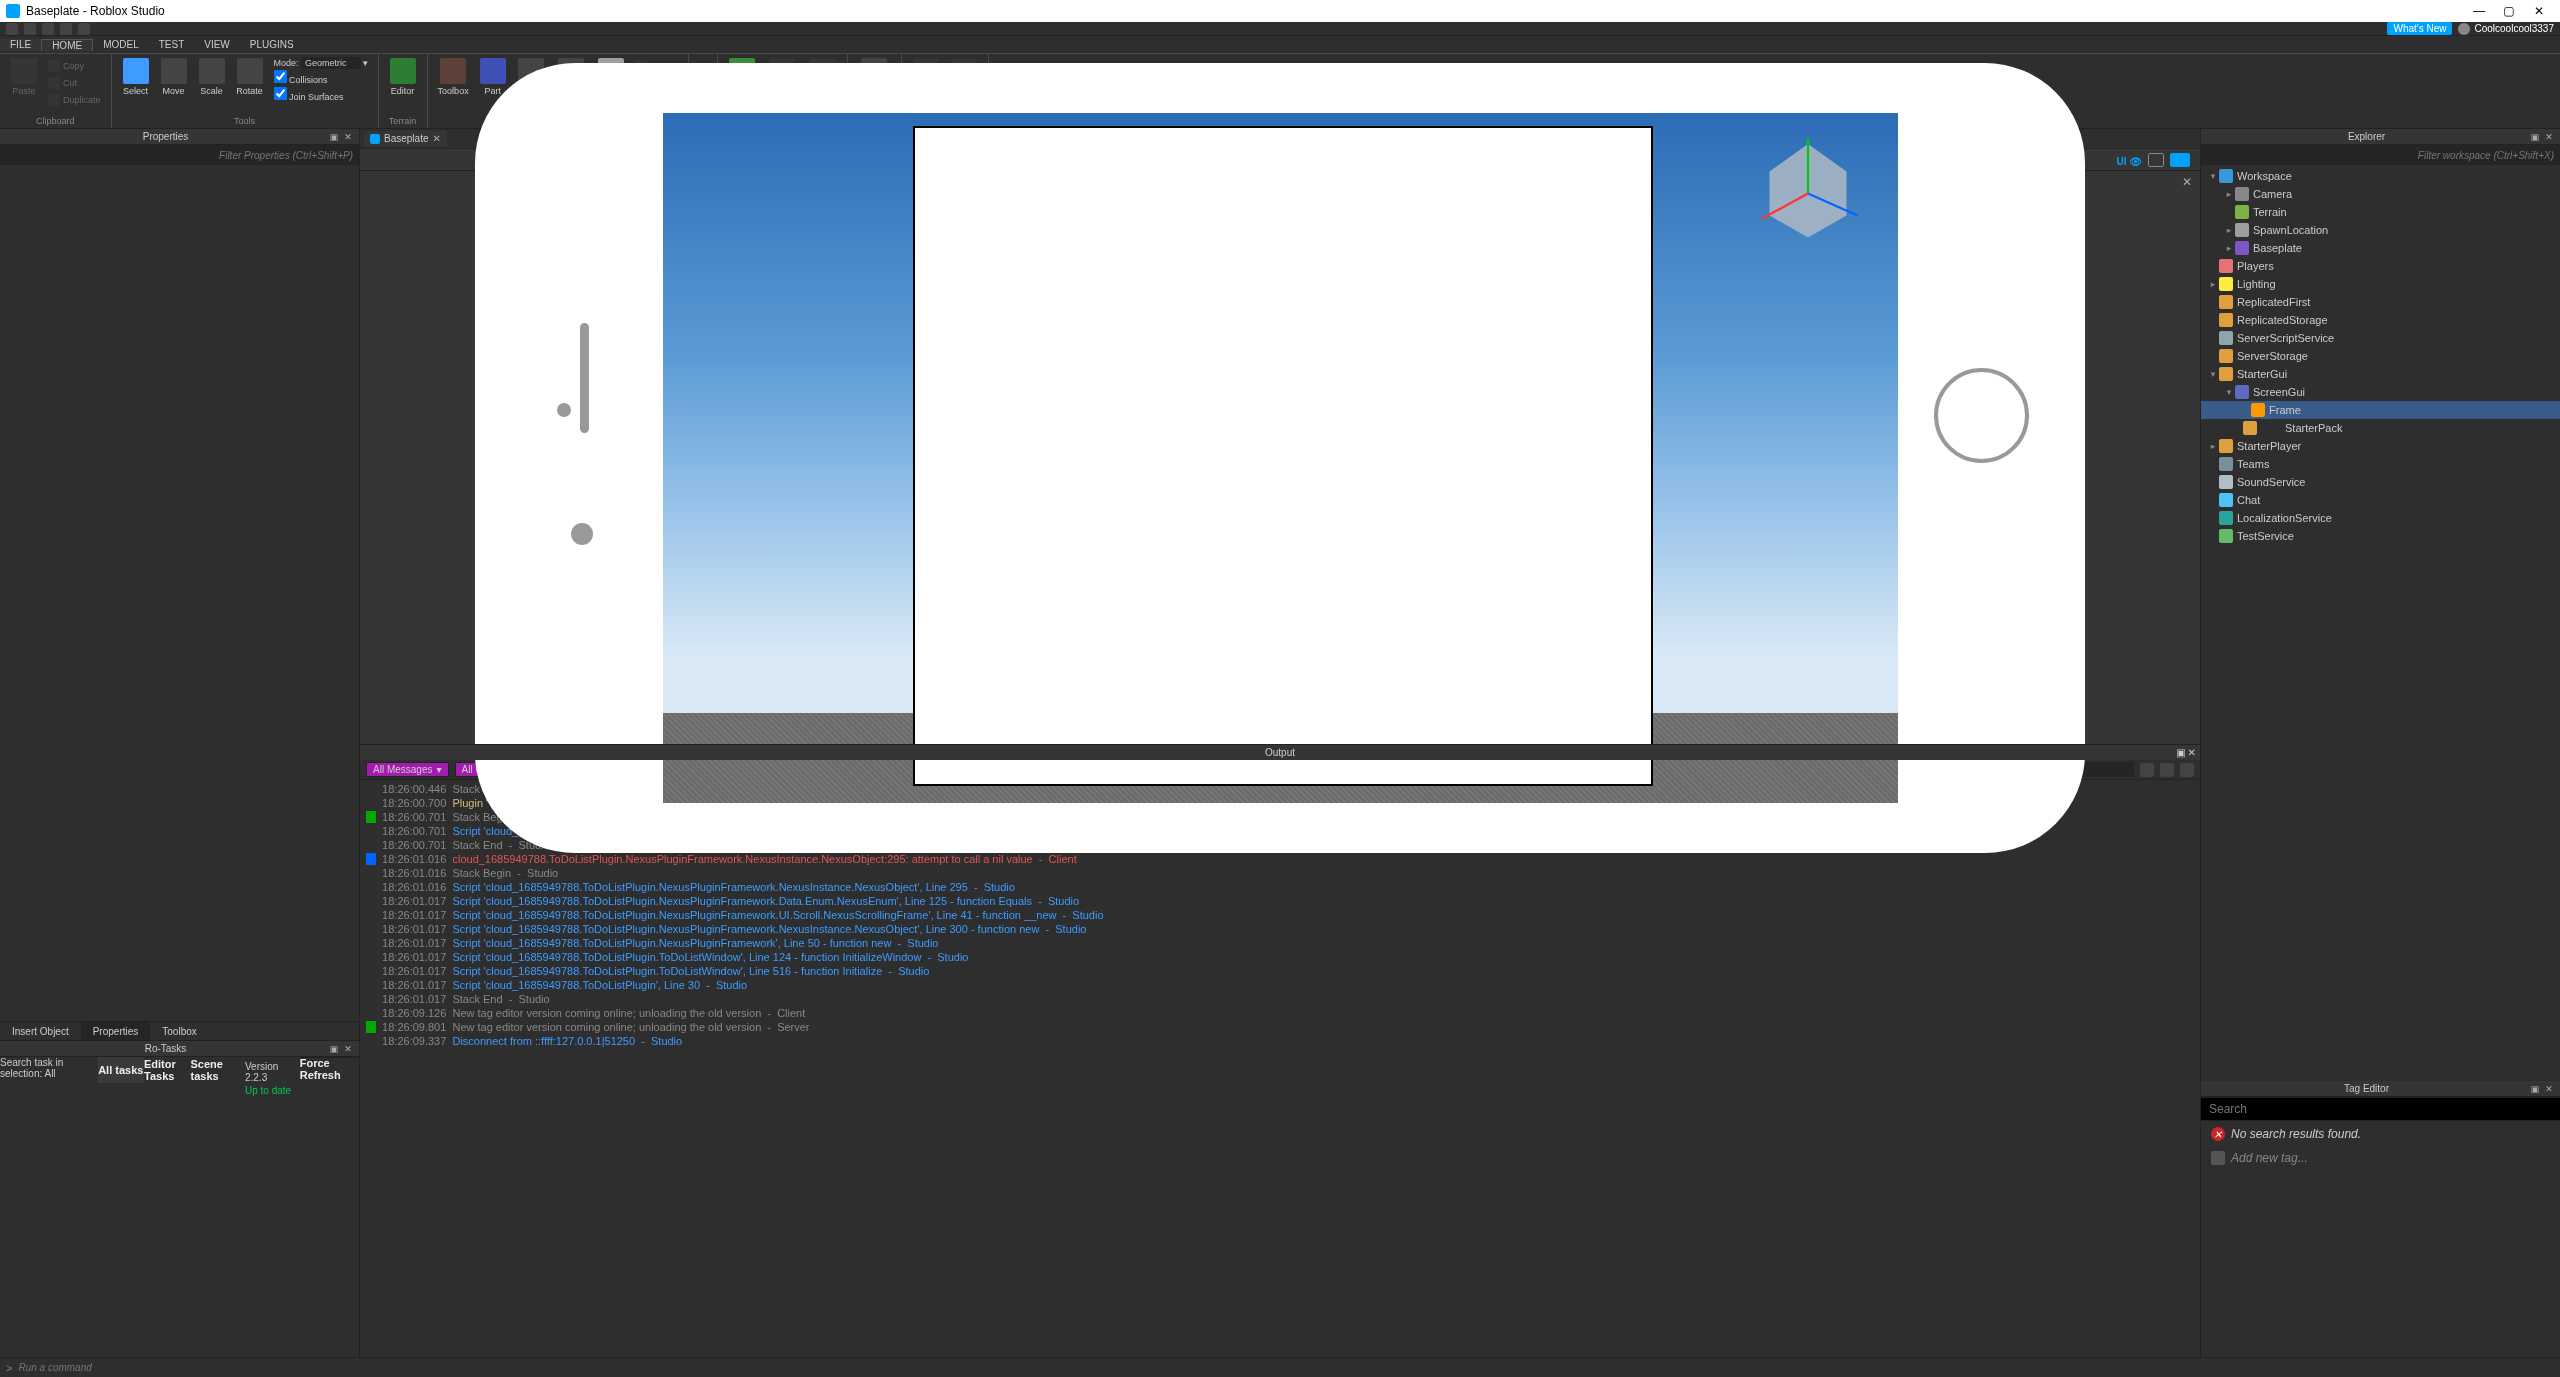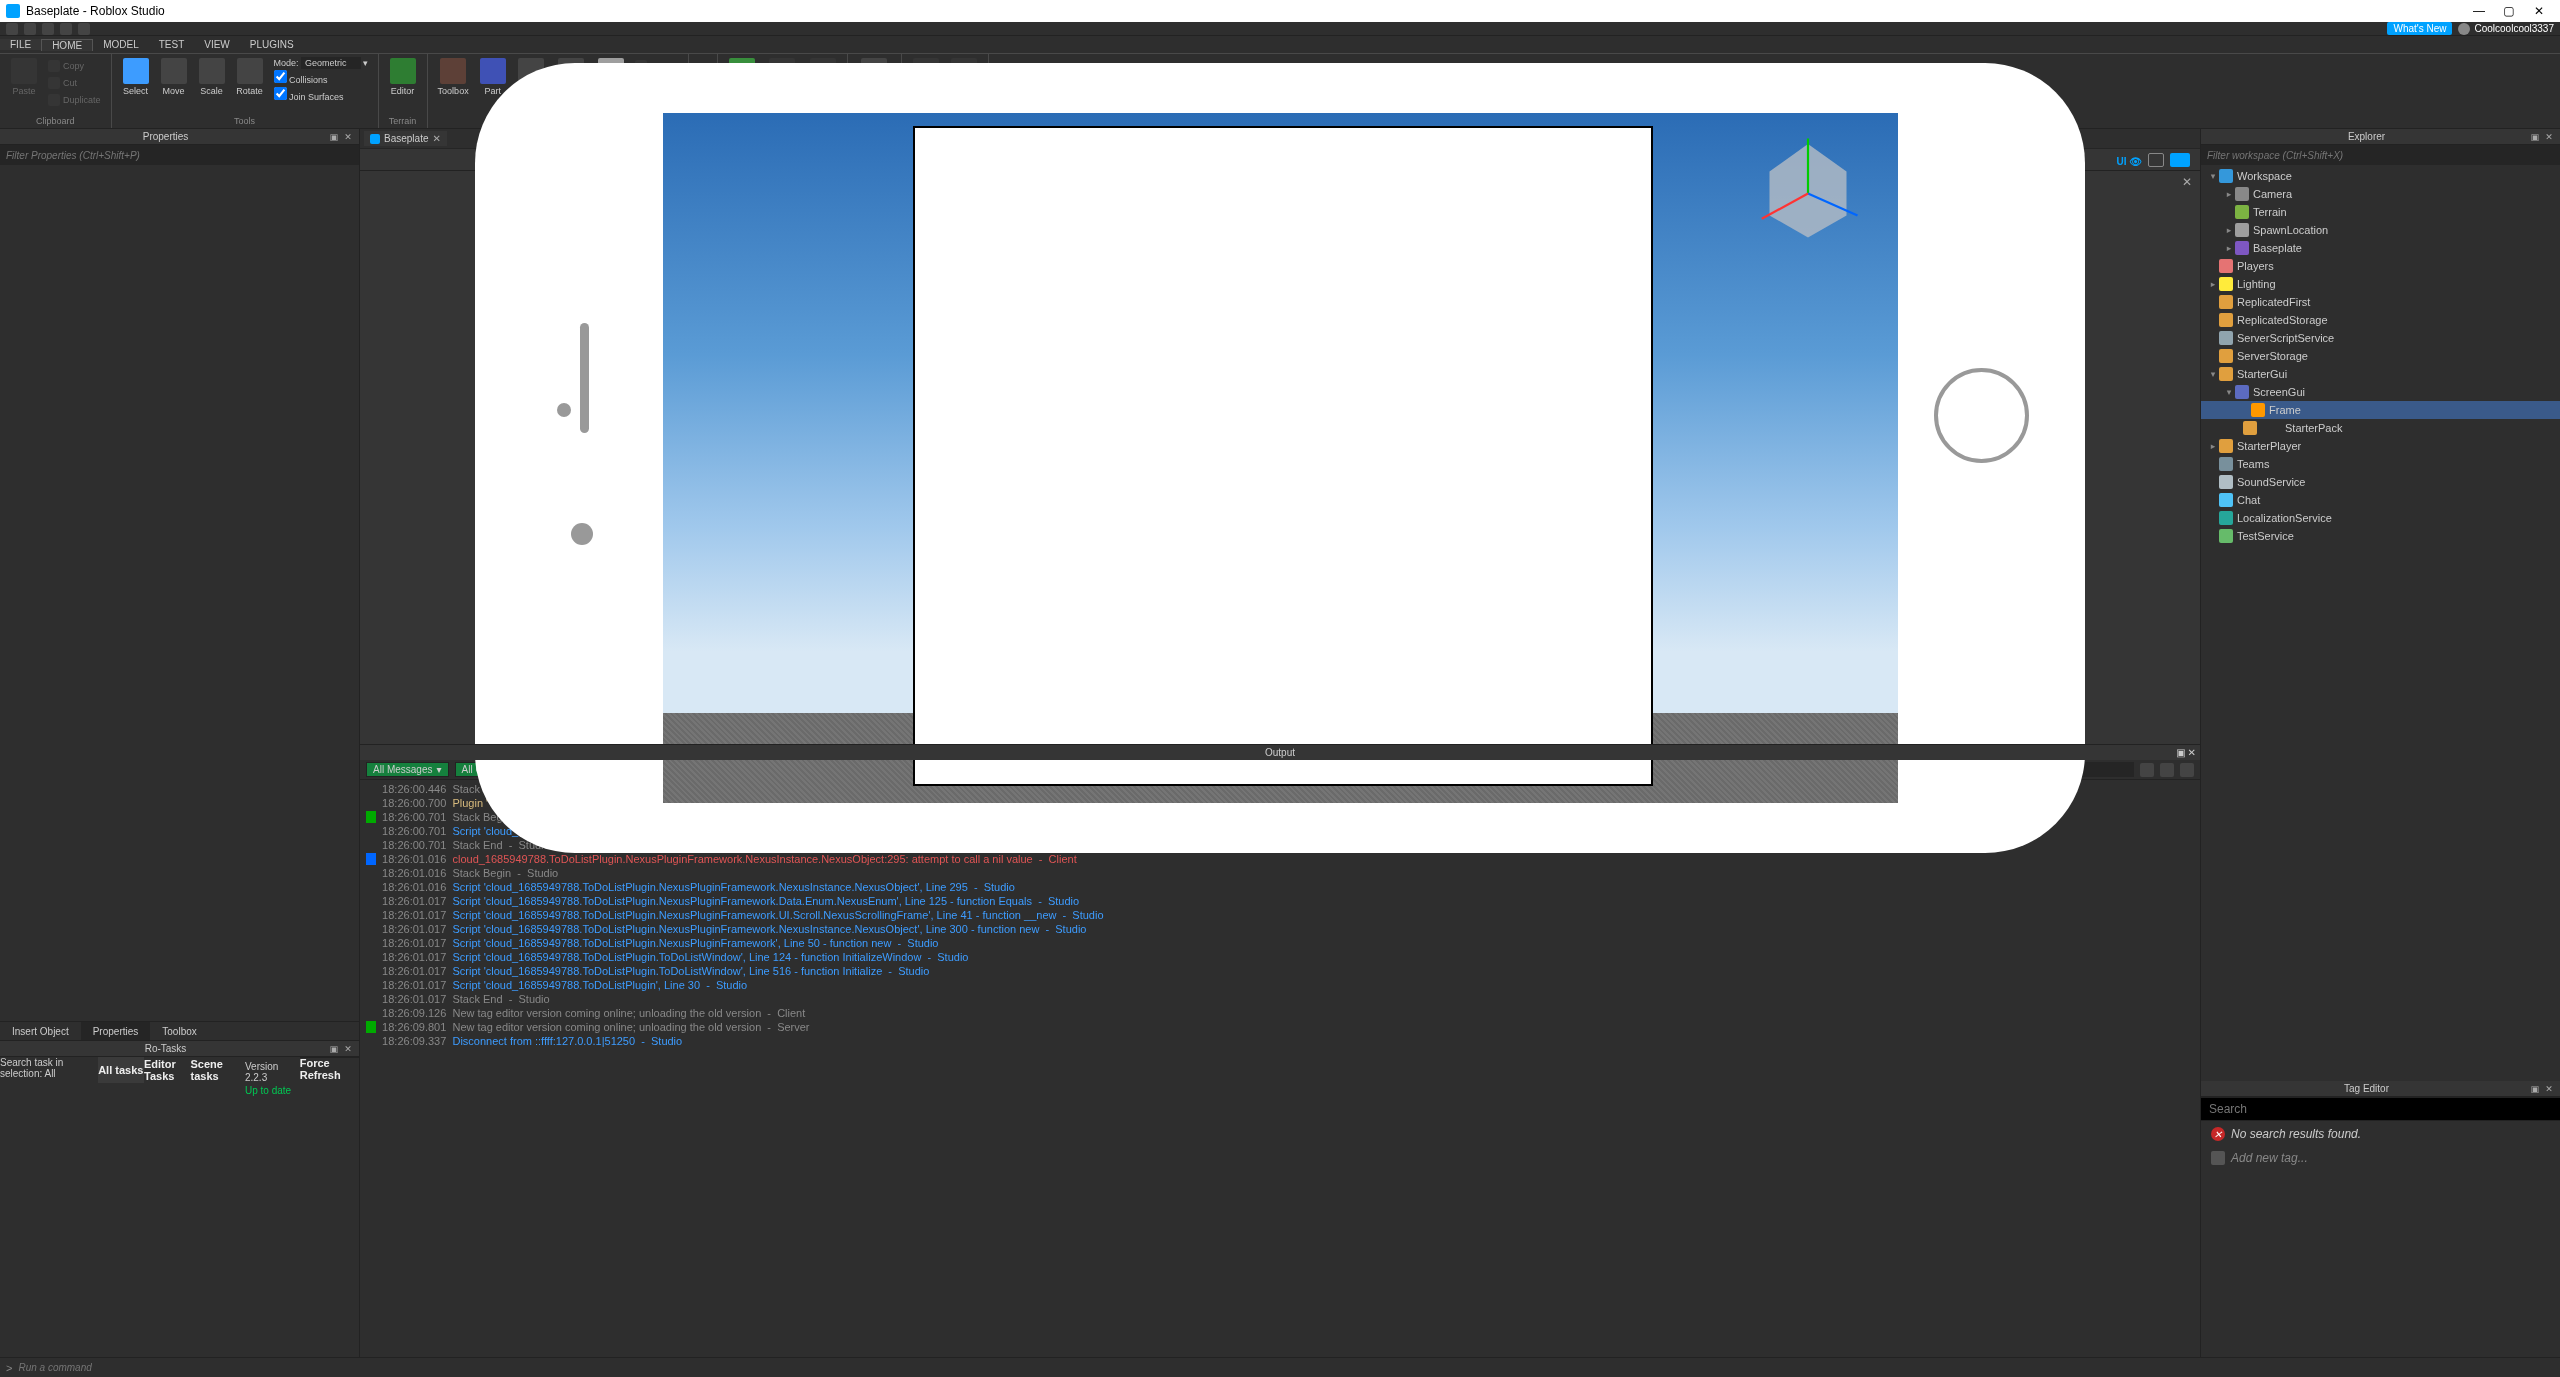--- a/index.html
+++ b/index.html
@@ -27,21 +27,21 @@
 .rbtn .rlabel { font-size: 9px; color: #ccc; text-align: center; line-height: 10px; white-space: pre; }
 .rbtn.disabled .rlabel { color: #666; }
 .rbtn.disabled .ricon { opacity: 0.3; }
 .rbtn.small { min-width: auto; flex-direction: row; gap: 3px; height: 16px; }
 .rbtn.small .ricon { width: 12px; height: 12px; margin: 0; }
 .body { flex: 1; display: flex; min-height: 0; }
 .leftcol { width: 360px; display: flex; flex-direction: column; background: #2e2e2e; border-right: 1px solid #222; }
 .panel-hdr { height: 16px; background: #353535; display: flex; align-items: center; padding: 0 4px; font-size: 10px; color: #ccc; border-bottom: 1px solid #222; }
 .panel-hdr .spacer { flex: 1; }
 .panel-hdr .pbtn { width: 14px; height: 12px; display: flex; align-items: center; justify-content: center; font-size: 9px; color: #aaa; }
-.filterbox { height: 20px; background: #252525; border: none; color: #888; font-size: 10px; padding: 0 6px; width: 100%; font-style: italic; }
+.filterbox { height: 20px; background: #252525; border: none; color: #888; font-size: 10px; padding: 0 6px; width: 100%; font-style: italic; text-align: right; }
 .panel-body { flex: 1; background: #2e2e2e; }
 .tabstrip { height: 20px; background: #2e2e2e; display: flex; align-items: center; border-top: 1px solid #222; border-bottom: 1px solid #222; }
 .tabstrip .tab { padding: 0 12px; font-size: 10px; color: #ccc; height: 100%; display: flex; align-items: center; }
 .tabstrip .tab.active { background: #252525; }
 .rotasks { display: flex; }
 .rotasks .search { height: 22px; background: #2e2e2e; font-size: 10px; color: #ccc; display: flex; align-items: center; justify-content: center; }
 .rotasks .tasktabs { height: 26px; display: flex; background: #2e2e2e; }
 .rotasks .tasktab { flex: 1; display: flex; align-items: center; justify-content: center; font-size: 11px; color: #eee; font-weight: bold; }
 .rotasks .tasktab.active { background: #3a3a3a; }
 .rotasks .filler { flex: 1; }
@@ -65,21 +65,21 @@
 .phone .dot1 { position: absolute; left: 82px; top: 340px; width: 14px; height: 14px; background: #999; border-radius: 50%; }
 .phone .dot2 { position: absolute; left: 96px; top: 460px; width: 22px; height: 22px; background: #999; border-radius: 50%; }
 .phone .homebtn { position: absolute; right: 56px; top: 305px; width: 95px; height: 95px; border: 4px solid #999; border-radius: 50%; }
 .phone .screen { width: 1235px; height: 690px; background: linear-gradient(#2b6cb5 0%, #5a9bd5 35%, #a0c8ec 60%, #d8e8f5 78%); position: relative; overflow: hidden; }
 .phone .ground { position: absolute; bottom: 0; left: 0; right: 0; height: 90px; background: repeating-linear-gradient(45deg, #6a6a6a 0 2px, #757575 2px 4px); }
 .phone .frame { position: absolute; left: 250px; top: 13px; width: 740px; height: 660px; background: #fff; border: 2px solid #000; }
 .phone .gizmo { position: absolute; right: 35px; top: 20px; width: 110px; height: 110px; }
 .outputhdr { height: 16px; background: #353535; display: flex; align-items: center; justify-content: center; font-size: 10px; border-top: 1px solid #222; position: relative; }
 .outputhdr .pbtn { position: absolute; right: 4px; display: flex; gap: 2px; }
 .outputbar { height: 20px; background: #2e2e2e; display: flex; align-items: center; gap: 6px; padding: 0 6px; border-bottom: 1px solid #222; }
-.outputbar .dd { background: #15803d; border: 1px solid #222; padding: 1px 6px; font-size: 10px; color: #ccc; display: flex; align-items: center; gap: 4px; }
+.outputbar .dd { background: #a21caf; border: 1px solid #222; padding: 1px 6px; font-size: 10px; color: #ccc; display: flex; align-items: center; gap: 4px; }
 .outputbar .filter { background: #252525; border: none; padding: 2px 6px; font-size: 10px; color: #888; width: 250px; font-style: italic; }
 .outputbar .obtn { width: 14px; height: 14px; background: #444; border-radius: 2px; }
 .output { flex: 1; background: #2e2e2e; overflow: auto; padding: 2px 6px; font-family: Consolas, monospace; font-size: 11px; line-height: 14px; min-height: 0; }
 .output .line { display: flex; white-space: pre; }
 .output .mark { width: 10px; min-width: 10px; }
 .output .mark.g { background: #0a0; display: inline-block; height: 12px; margin-top: 1px; }
 .output .mark.b { background: #06f; display: inline-block; height: 12px; margin-top: 1px; }
 .output .ts { color: #888; }
 .output .info { color: #888; }
 .output .blue { color: #3d9cff; }

